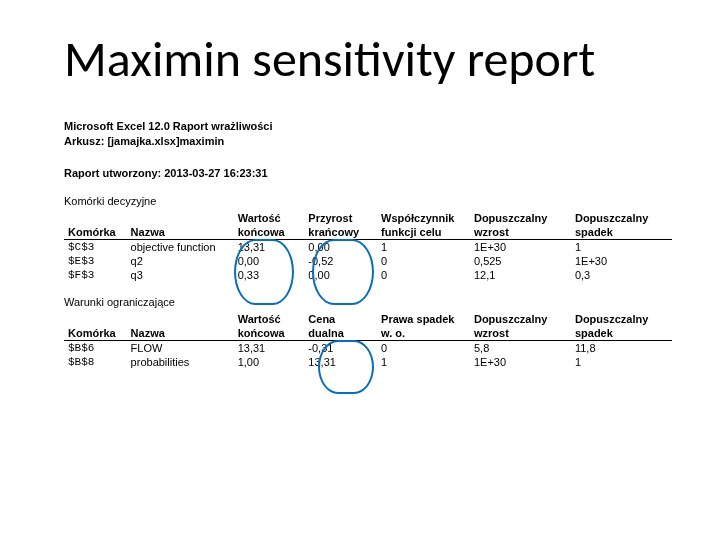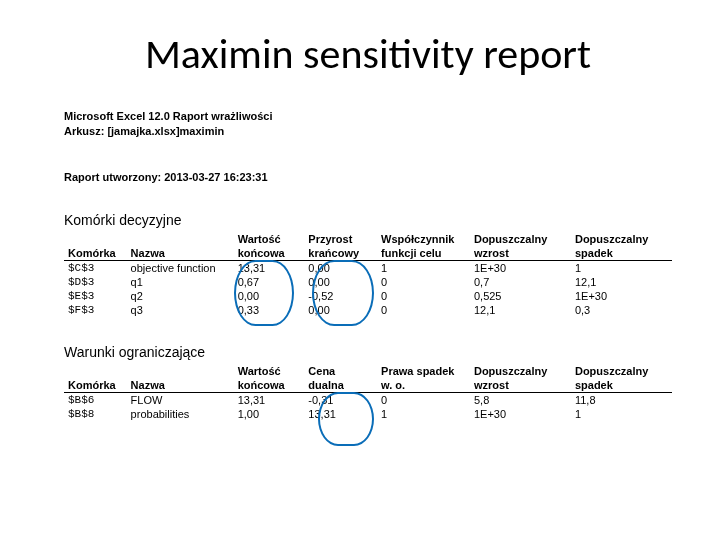--- a/index.html
+++ b/index.html
@@ -12,35 +12,34 @@
     color: #000;
   }
   .slide {
     width: 720px;
     height: 540px;
     box-sizing: border-box;
     padding: 20px 48px 20px 64px;
   }
   .title {
     font-family: "Calibri", Arial, sans-serif;
-    font-size: 42px;
+    font-size: 50px;
     font-weight: 400;
     margin: 8px 0 30px 0;
-    text-align: center;
   }
   .meta {
     font-family: Arial, Helvetica, sans-serif;
     font-size: 11px;
     font-weight: 700;
     line-height: 1.4;
   }
-  .meta .line2 { margin-bottom: 30px; }
+  .meta .line2 { margin-bottom: 16px; }
   .sect {
-    font-size: 14px;
-    margin-top: 27px;
+    font-size: 11px;
+    margin-top: 14px;
     margin-bottom: 4px;
   }
   table {
     border-collapse: collapse;
     font-size: 11px;
     width: 100%;
     table-layout: fixed;
   }
   th, td {
     padding: 1px 4px;
@@ -125,29 +124,20 @@
         <tr>
           <td class="c-cell">$C$3</td>
           <td class="c-name">objective function</td>
           <td>13,31</td>
           <td>0,00</td>
           <td>1</td>
           <td>1E+30</td>
           <td>1</td>
         </tr>
         <tr>
-          <td class="c-cell">$D$3</td>
-          <td class="c-name">q1</td>
-          <td>0,67</td>
-          <td>0,00</td>
-          <td>0</td>
-          <td>0,7</td>
-          <td>12,1</td>
-        </tr>
-        <tr>
           <td class="c-cell">$E$3</td>
           <td class="c-name">q2</td>
           <td>0,00</td>
           <td>-0,52</td>
           <td>0</td>
           <td>0,525</td>
           <td>1E+30</td>
         </tr>
         <tr>
           <td class="c-cell">$F$3</td>

